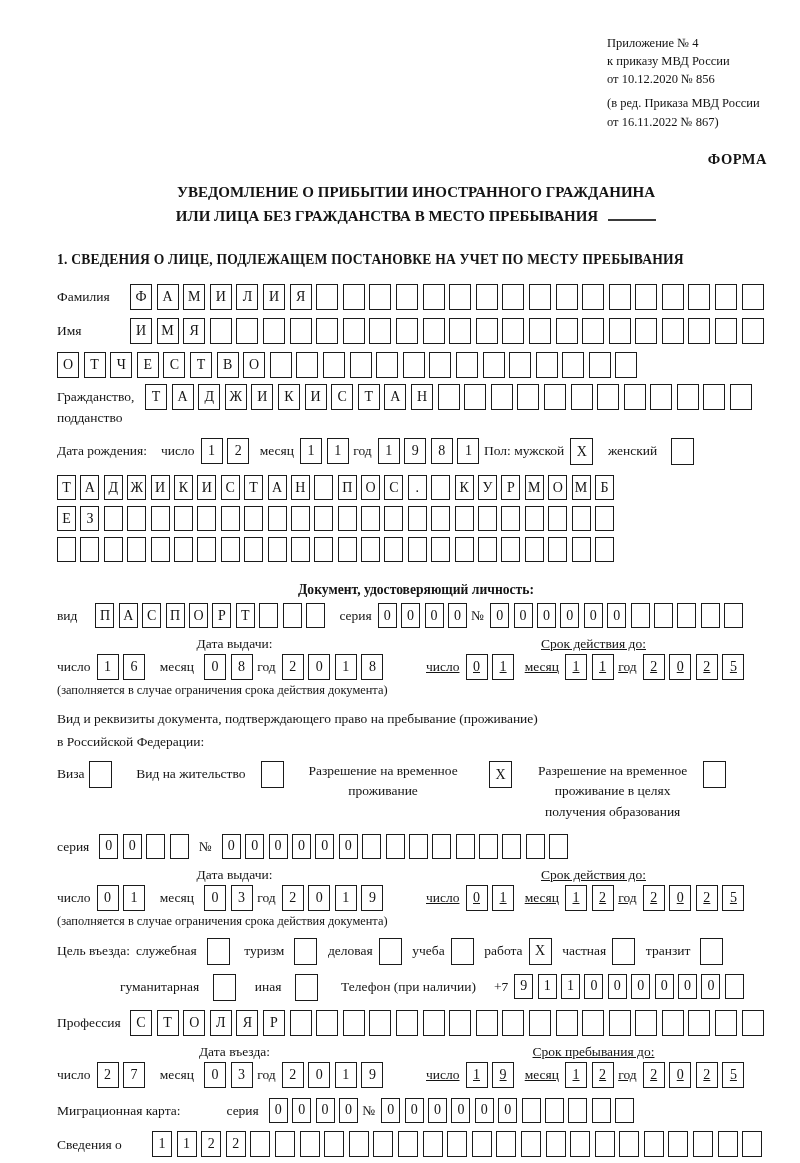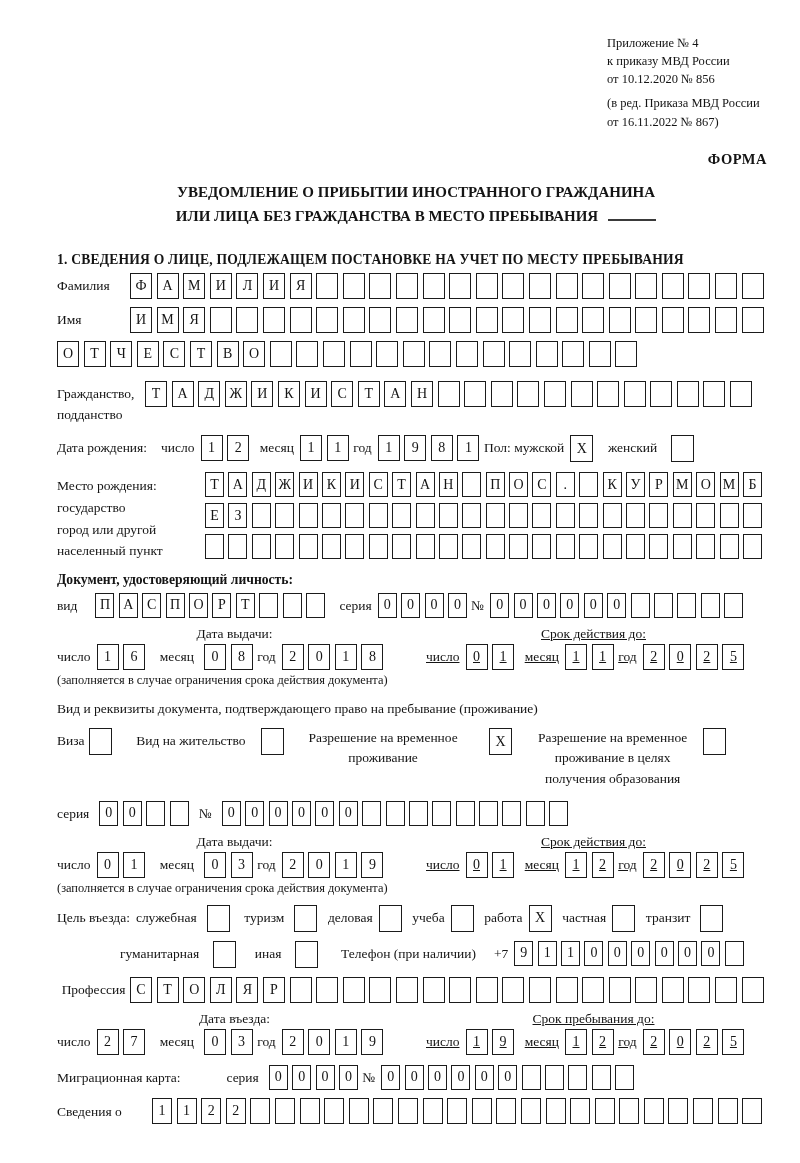--- a/index.html
+++ b/index.html
@@ -32,21 +32,21 @@
   }
   .sm .cell { width:19px; margin-right:4.4px; height:25px; }
   .md .cell { width:20px; margin-right:4.6px; }
   .cbx { margin-top:0; }
   .cbx .cell { width:23px; height:27px; }
   .stack { display:flex; flex-direction:column; gap:6px; }
 
   .inline-lbl { padding-top:5px; white-space:nowrap; }
   .gap6 { margin-left:6px; } .gap10 { margin-left:10px; } .gap14 { margin-left:14px; } .gap18 { margin-left:18px; }
 
-  .doc-header { font-weight:bold; margin-top:10px; font-size:13.6px; }
+  .doc-header { text-align:center; font-weight:bold; margin-top:20px; font-size:13.6px; }
 
   .dates-row { display:flex; margin-top:8px; }
   .dhalf { width:355px; flex:none; }
   .dhalf.right { width:363px;text-decoration:underline; }
   .date-title { text-align:center; margin-bottom:2px; }
   .date-fields { display:flex; align-items:flex-start; }
   .note { font-size:12.4px; margin-top:3px; }
 
   .intro { margin-top:10px; line-height:1.65; }
   .opts { display:flex; align-items:flex-start; margin-top:8px; }
@@ -69,21 +69,21 @@
 </div>
 <div class="forma">ФОРМА</div>
 
 <div class="main-title">
   <div>УВЕДОМЛЕНИЕ О ПРИБЫТИИ ИНОСТРАННОГО ГРАЖДАНИНА</div>
   <div><span>ИЛИ ЛИЦА БЕЗ ГРАЖДАНСТВА В МЕСТО ПРЕБЫВАНИЯ</span><span class="uline"></span></div>
 </div>
 
 <div class="sec-title">1. СВЕДЕНИЯ О ЛИЦЕ, ПОДЛЕЖАЩЕМ ПОСТАНОВКЕ НА УЧЕТ ПО МЕСТУ ПРЕБЫВАНИЯ</div>
 
-<div class="frow" style="margin-top:5px;">
+<div class="frow" style="margin-top:16px;">
   <span class="lbl">Фамилия</span>
   <span class="cells">
       <span class="cell">Ф</span>
       <span class="cell">А</span>
       <span class="cell">М</span>
       <span class="cell">И</span>
       <span class="cell">Л</span>
       <span class="cell">И</span>
       <span class="cell">Я</span>
       <span class="cell"></span>
@@ -156,21 +156,21 @@
       <span class="cell"></span>
       <span class="cell"></span>
       <span class="cell"></span>
       <span class="cell"></span>
       <span class="cell"></span>
       <span class="cell"></span>
       <span class="cell"></span>
     </span>
 </div>
 
-<div class="frow" style="margin-top:14px;">
+<div class="frow" style="margin-top:6px;">
   <span class="lbl2" style="width:88px;">
     <div>Гражданство,</div>
     <div>подданство</div>
   </span>
   <span class="cells">
       <span class="cell">Т</span>
       <span class="cell">А</span>
       <span class="cell">Д</span>
       <span class="cell">Ж</span>
       <span class="cell">И</span>
@@ -218,26 +218,20 @@
   <span class="cells cbx gap6">
       <span class="cell">X</span>
     </span>
   <span class="inline-lbl gap10">женский</span>
   <span class="cells cbx gap14">
       <span class="cell"></span>
     </span>
 </div>
 
 <div class="frow" style="margin-top:10px;">
-  <span class="lbl-mr">
-    <div>Место рождения:</div>
-    <div>государство</div>
-    <div>город или другой</div>
-    <div>населенный пункт</div>
-  </span>
   <span class="stack">
     <span class="cells sm">
         <span class="cell">Т</span>
         <span class="cell">А</span>
         <span class="cell">Д</span>
         <span class="cell">Ж</span>
         <span class="cell">И</span>
         <span class="cell">К</span>
         <span class="cell">И</span>
         <span class="cell">С</span>
@@ -395,20 +389,21 @@
           <span class="cell">2</span>
           <span class="cell">5</span>
         </span>
     </div>
   </div>
 </div>
 <div class="note">(заполняется в случае ограничения срока действия документа)</div>
 
 <div class="intro">
   <div>Вид и реквизиты документа, подтверждающего право на пребывание (проживание)</div>
+  <div>в Российской Федерации:</div>
 </div>
 
 <div class="opts">
   <div class="opt">
     <span class="opt-lbl">Виза</span>
     <span class="cells cbx" style="margin-left:4px;">
         <span class="cell"></span>
       </span>
   </div>
   <div class="opt" style="margin-left:20px;">
@@ -558,21 +553,21 @@
       <span class="cell">0</span>
       <span class="cell">0</span>
       <span class="cell">0</span>
       <span class="cell">0</span>
       <span class="cell">0</span>
       <span class="cell"></span>
     </span>
 </div>
 
 <div class="frow" style="margin-top:9px;">
-  <span class="lbl" style="width:73px;text-align:center;">Профессия</span>
+  <span class="lbl" style="width:73px;">Профессия</span>
   <span class="cells">
       <span class="cell">С</span>
       <span class="cell">Т</span>
       <span class="cell">О</span>
       <span class="cell">Л</span>
       <span class="cell">Я</span>
       <span class="cell">Р</span>
       <span class="cell"></span>
       <span class="cell"></span>
       <span class="cell"></span>

